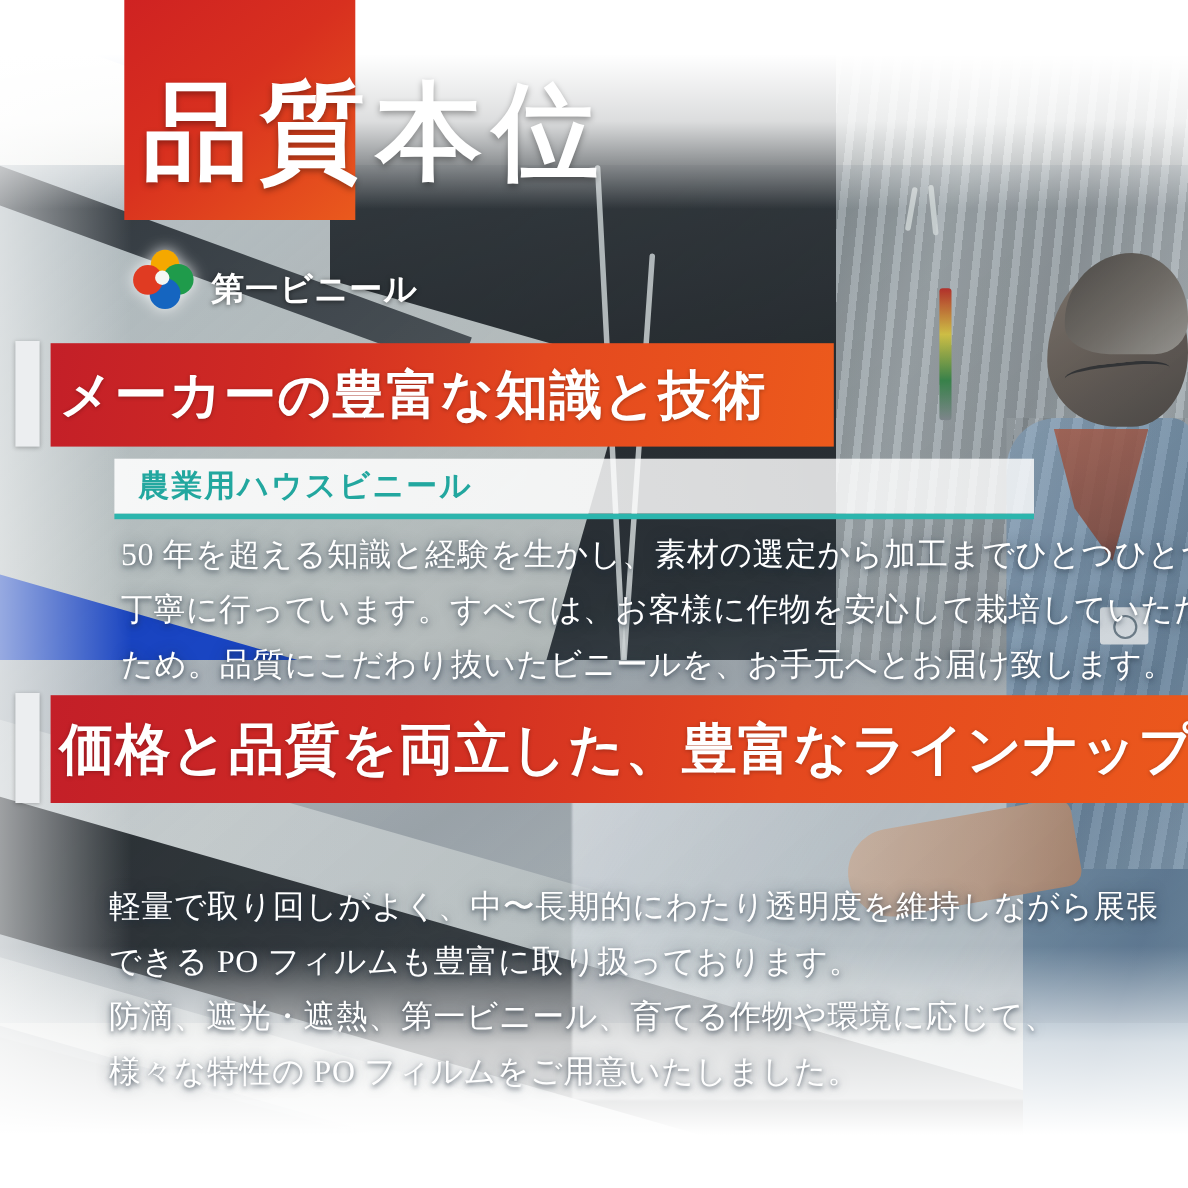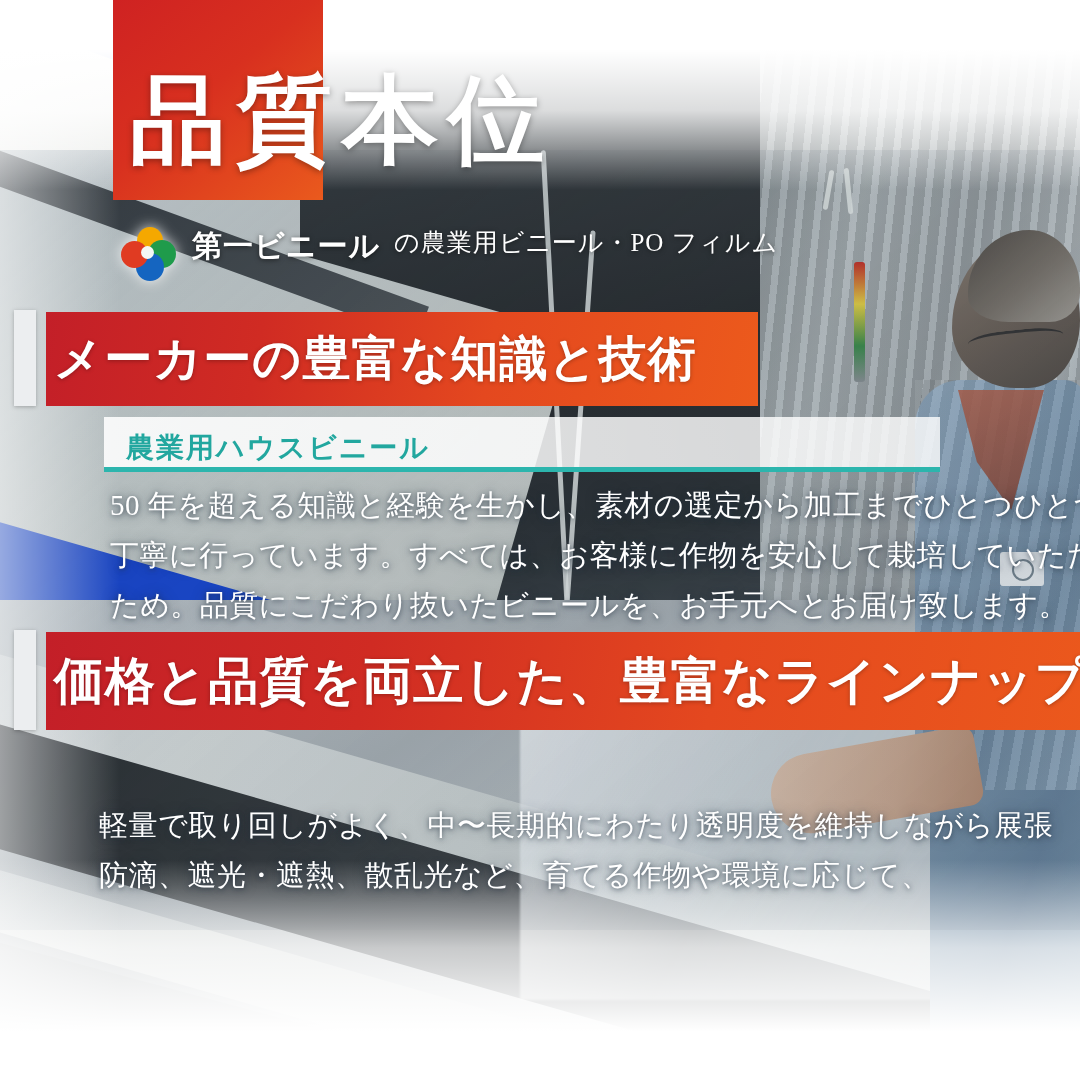--- a/index.html
+++ b/index.html
@@ -166,21 +166,21 @@
     position:absolute;left:130px;top:72px;
     font-size:96px;line-height:1;letter-spacing:10px;color:#fff;
     font-weight:700;
     font-family:"DejaVu Serif","Liberation Serif",serif;
     text-shadow:0 2px 6px rgba(0,0,0,.35);
     white-space:nowrap;
   }
 
   .logo-row{
     position:absolute;left:120px;top:226px;
-    display:flex;align-items:flex-start;gap:14px;
+    display:flex;align-items:flex-end;gap:14px;
   }
   .logo{
     position:relative;width:58px;height:58px;flex:0 0 58px;
     filter:drop-shadow(0 0 7px rgba(255,255,255,.85));
   }
   .logo i{position:absolute;display:block;border-radius:50%;}
   .pet-y{left:17px;top:1px;width:26px;height:28px;background:#f5a800;border-radius:50% 50% 50% 6%;}
   .pet-g{left:28px;top:14px;width:28px;height:28px;background:#1f9b4b;border-radius:50% 50% 6% 50%;}
   .pet-b{left:16px;top:27px;width:28px;height:28px;background:#1565c0;border-radius:6% 50% 50% 50%;}
   .pet-r{left:1px;top:15px;width:27px;height:27px;background:#e03b22;border-radius:50% 6% 50% 50%;}
@@ -214,21 +214,21 @@
   .banner-text{
     color:#fff;white-space:nowrap;padding-left:8px;
     font-family:Liberation Mono, monospace;
     font-weight:700;letter-spacing:1px;
     text-shadow:0 1px 4px rgba(0,0,0,.28);
   }
   .banner.b1 .banner-text{font-size:48px;}
   .banner.b2 .banner-text{font-size:50px;}
 
   .subband{
-    position:absolute;display:flex;align-items:flex-end;
+    position:absolute;display:flex;align-items:center;
   }
   .subband.s1{
     left:104px;top:417px;width:836px;height:50px;
     background:linear-gradient(90deg,rgba(255,255,255,.88),rgba(255,255,255,.80));
     border-bottom:5px solid #2cb5ad;
   }
   .subband.s2{
     left:104px;top:737px;width:820px;height:52px;
     background:linear-gradient(90deg,rgba(255,255,255,.86),rgba(255,255,255,.62));
     border-bottom:5px solid #5d7d9e;
@@ -294,21 +294,20 @@
 
   <div class="logo-row">
     <span class="logo">
       <i class="pet-y"></i>
       <i class="pet-g"></i>
       <i class="pet-b"></i>
       <i class="pet-r"></i>
       <i class="pet-w"></i>
     </span>
     <span class="logo-brand">第一ビニール</span>
-    <span class="logo-tag">の農業用ビニール・PO フィルム</span>
   </div>
 
   <div class="bar-mark m1"></div>
   <div class="banner b1">
     <span class="banner-text">メーカーの豊富な知識と技術</span>
   </div>
 
   <div class="subband s1">
     <span class="subband-text">農業用ハウスビニール</span>
   </div>
@@ -320,16 +319,18 @@
   </div>
 
   <div class="bar-mark m2"></div>
   <div class="banner b2">
     <span class="banner-text">価格と品質を両立した、豊富なラインナップ</span>
   </div>
 
 
   <div class="body-copy t2">
     <p>軽量で取り回しがよく、中〜長期的にわたり透明度を維持しながら展張</p>
-    <p>防滴、遮光・遮熱、散乱光など、育てる作物や環境に応じて、</p>
+    <p>できる PO フィルムも豊富に取り扱っております。</p>
+    <p>防滴、遮光・遮熱、第一ビニール、育てる作物や環境に応じて、</p>
+    <p>様々な特性の PO フィルムをご用意いたしました。</p>
   </div>
 
 </div>
 
 </body></html>

